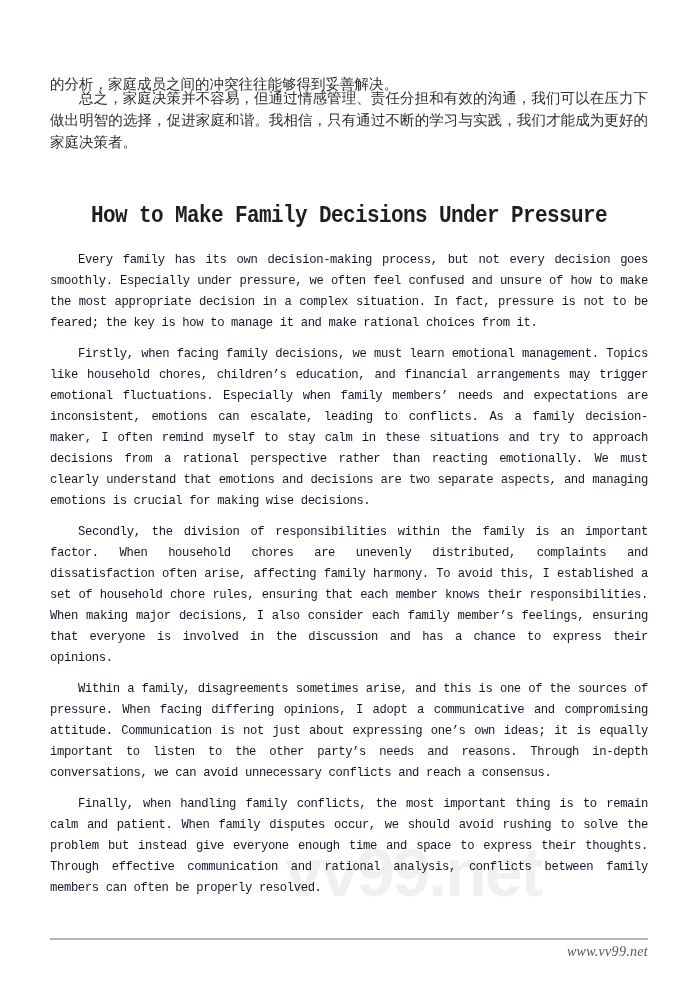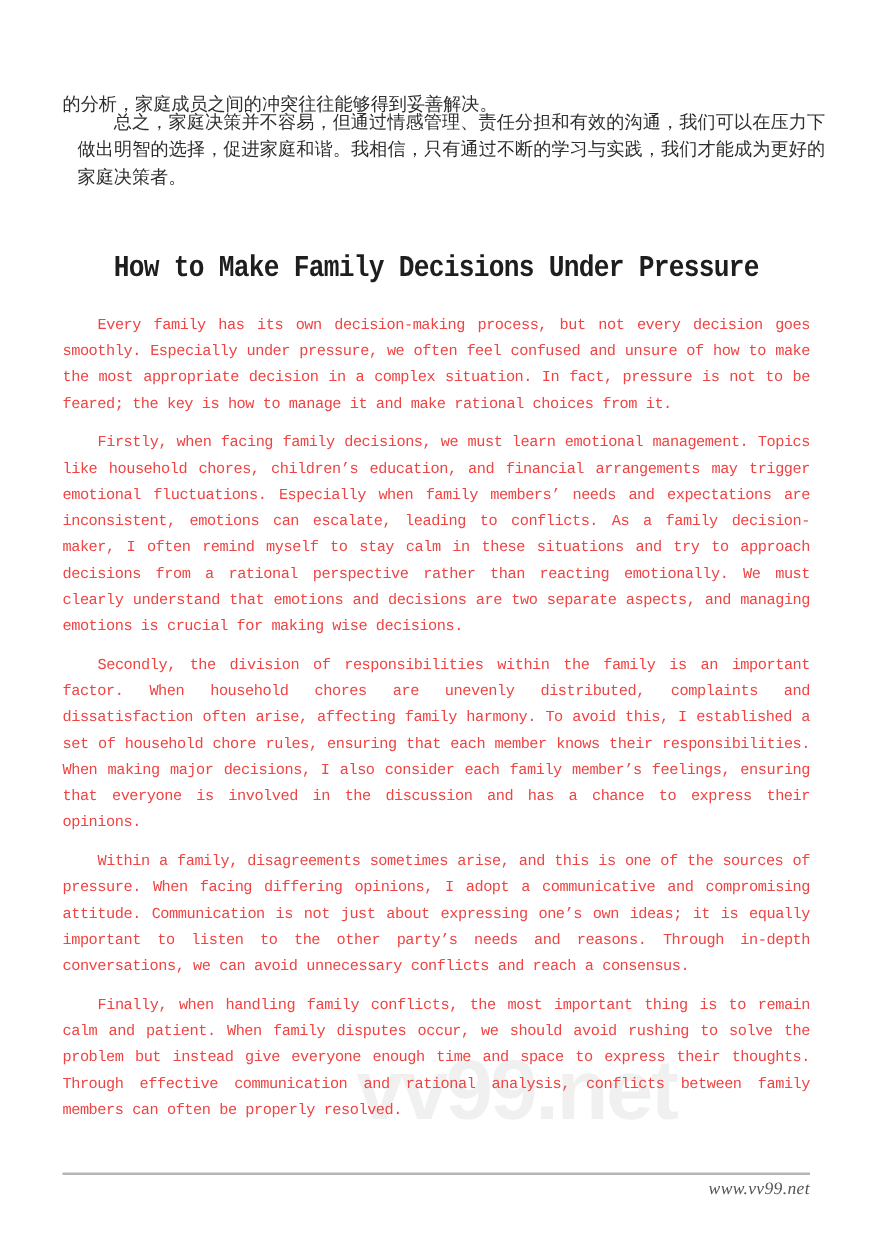--- a/index.html
+++ b/index.html
@@ -31,21 +31,21 @@
     .cn-first {
       position: absolute;
       top: 55px;
       left: 0;
       width: 598px;
       margin-top: 18px;
     }
     .cn-second {
       position: absolute;
       top: 87px;
-      left: 12px;
+      left: 0;
       width: 598px;
       text-indent: 29px;
     }
     .title {
       position: absolute;
       top: 204px;
       left: 0;
       width: 598px;
       text-align: center;
       font-family: "Liberation Mono", "DejaVu Sans Mono", monospace;
@@ -63,21 +63,21 @@
       width: 598px;
     }
     .en-para {
       font-family: "Liberation Mono", "DejaVu Sans Mono", monospace;
       font-size: 12.2px;
       line-height: 21px;
       letter-spacing: -0.35px;
       text-align: justify;
       text-indent: 28px;
       margin: 0 0 10px 0;
-      color: #ef4444;
+      color: #0f172a;
     }
     .watermark {
       position: absolute;
       left: 285px;
       top: 838px;
       font-family: "Liberation Sans", sans-serif;
       font-weight: bold;
       font-size: 68px;
       color: rgba(0,0,0,0.06);
       letter-spacing: -2px;

